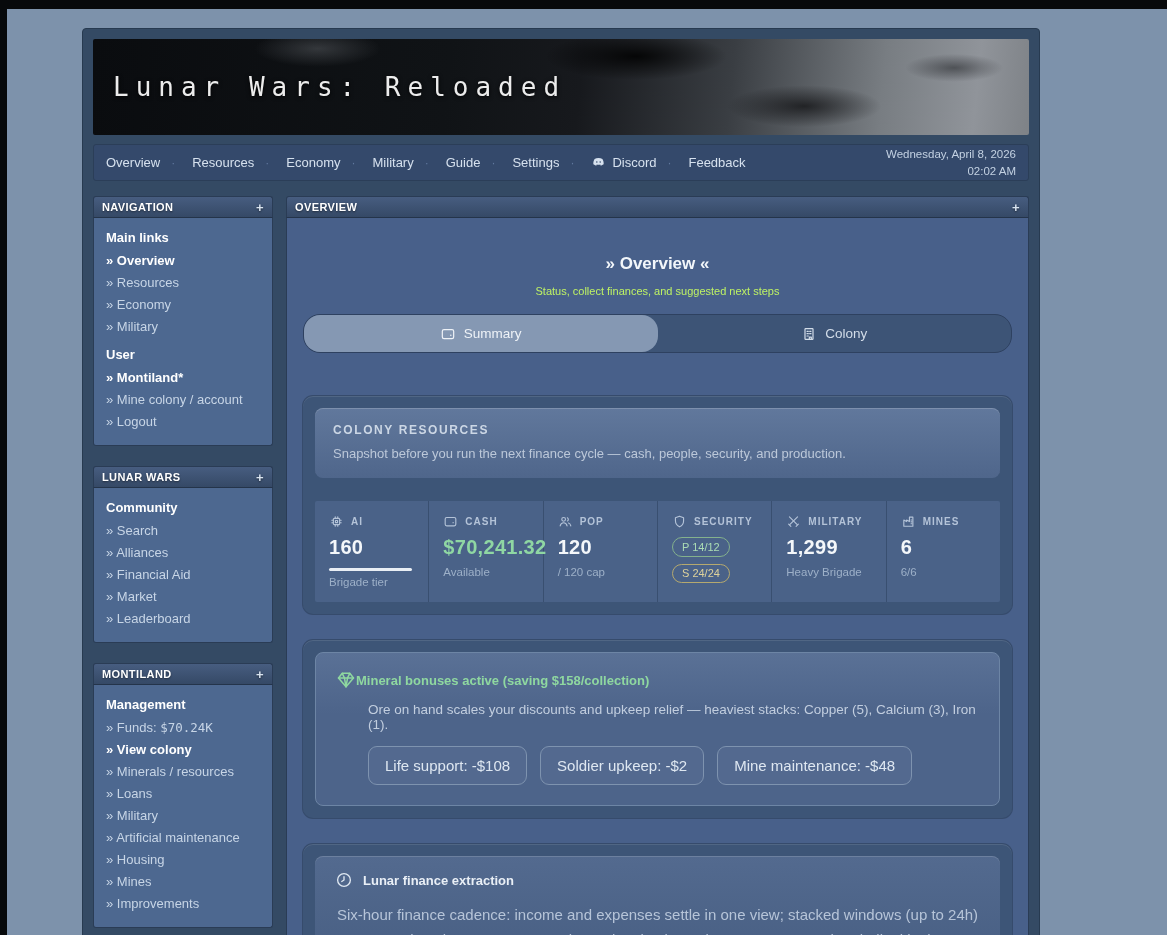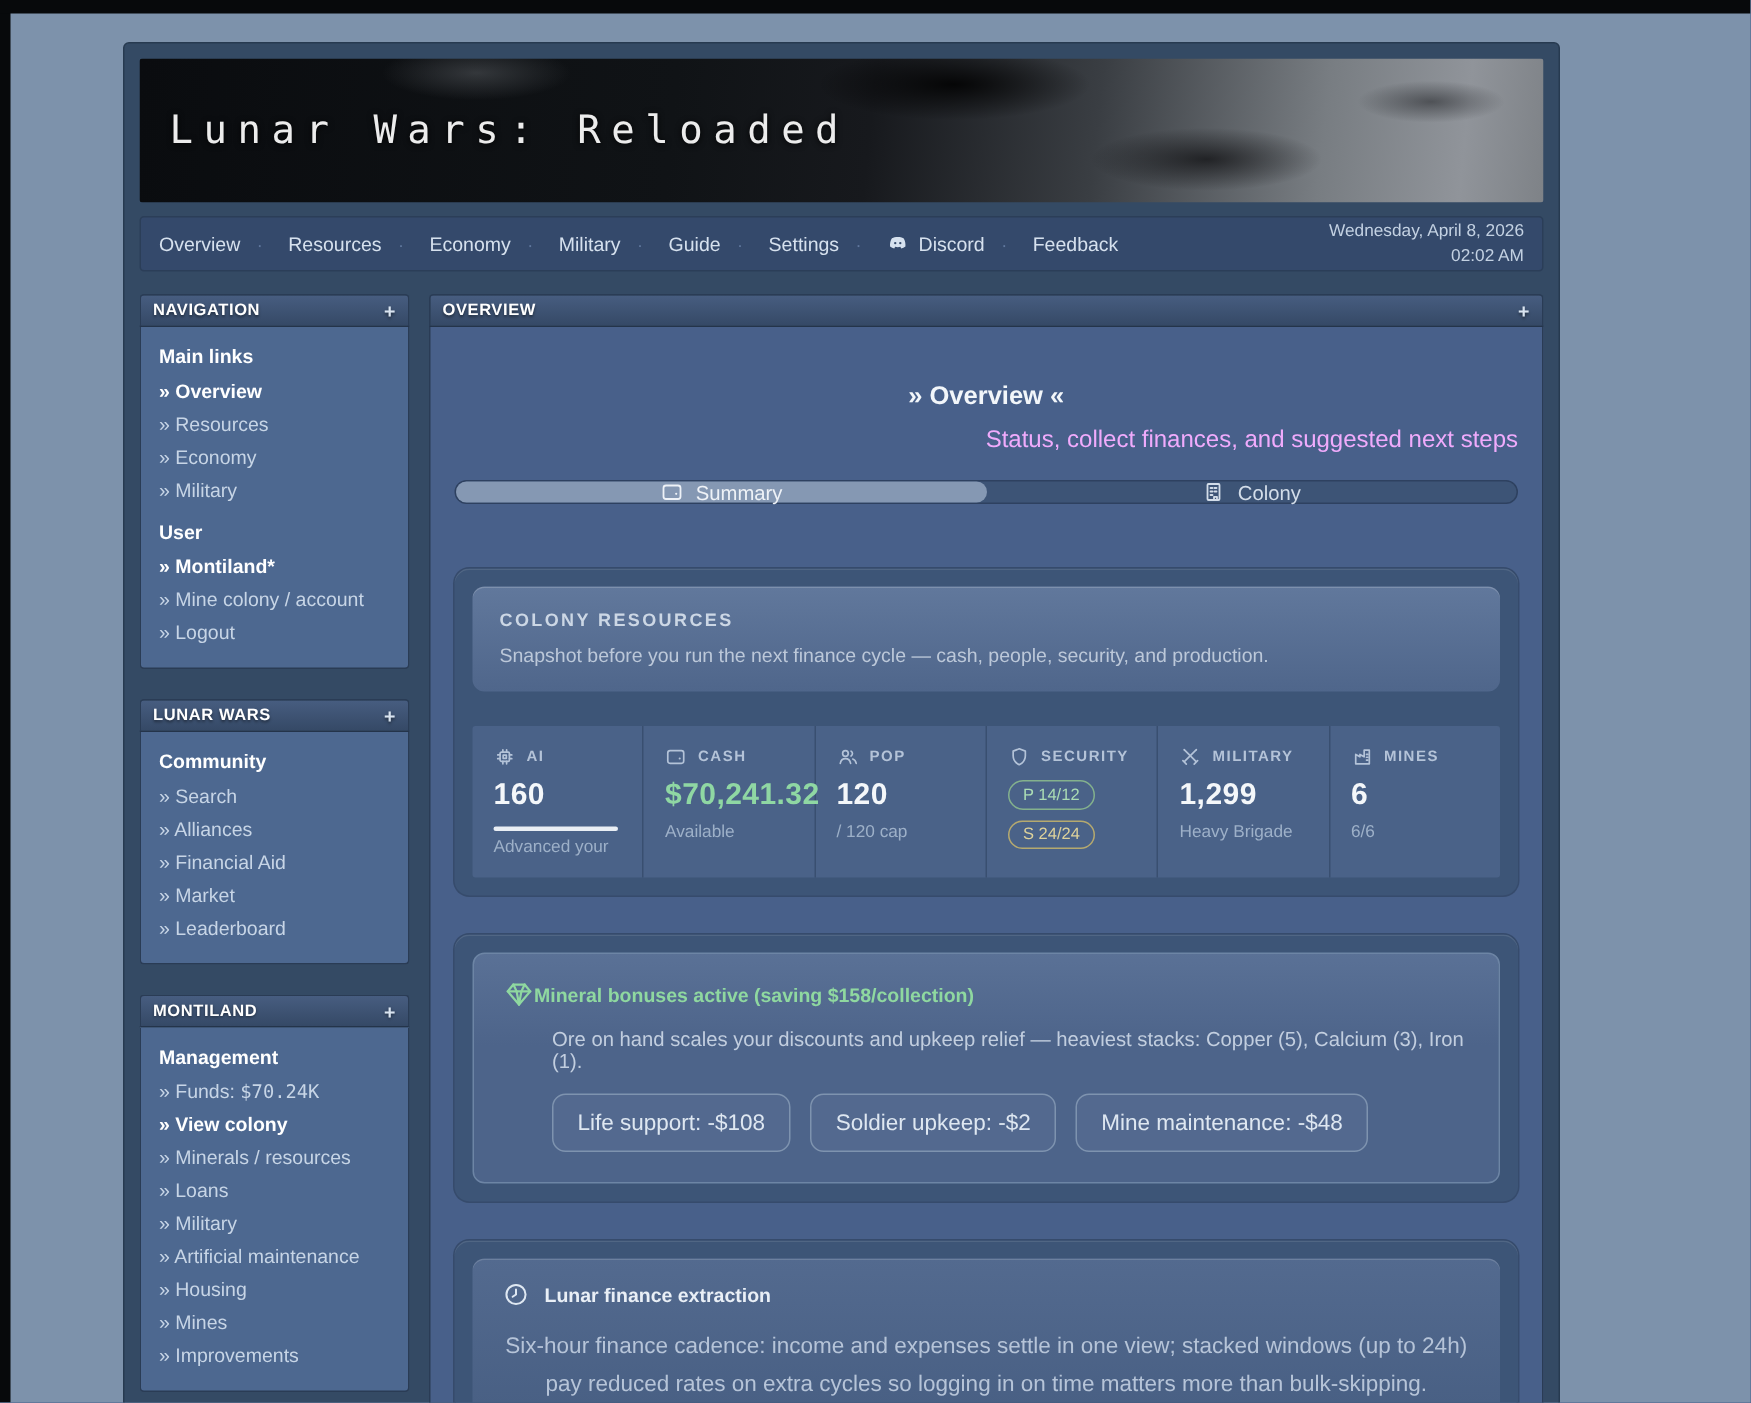--- a/index.html
+++ b/index.html
@@ -71,24 +71,24 @@
   .slink::before { content:"» "; }
   .slink.active { color:#ffffff; font-weight:bold; }
   .mono { font-family:"DejaVu Sans Mono","Liberation Mono",monospace; font-size:12.5px; }
 
   
   .main-body {
     background:#48608a; border:1px solid #2a3c55; border-top:none;
     padding:14px 16px 20px; height:1100px;
   }
   .ov-title { margin-top:22px; text-align:center; font-size:17px; font-weight:bold; color:#f2f6fa; }
-  .ov-sub { margin-top:11px; text-align:right; font-size:16px; color:#f0abfc; }
+  .ov-sub { margin-top:11px; text-align:center; font-size:11px; color:#bef264; }
 
   .tabbar {
-    margin-top:17px; height:16px; background:#3d5476; border:1px solid #2e4160; border-radius:17px;
+    margin-top:17px; height:39px; background:#3d5476; border:1px solid #2e4160; border-radius:17px;
     display:flex; align-items:stretch;
   }
   .tab {
     flex:1; display:flex; align-items:center; justify-content:center; gap:8px;
     font-size:13.5px; color:#d3dde9; border-radius:16px; cursor:pointer;
   }
   .tab svg { width:16px; height:16px; }
   .tab.active { background:#8598b3; color:#eef2f7; }
 
   .card {
@@ -288,21 +288,21 @@
               <div class="stat-label">
                 <svg viewBox="0 0 24 24">
                     <rect x="7" y="7" width="10" height="10" rx="1.5"></rect>
                     <rect x="10.3" y="10.3" width="3.4" height="3.4"></rect>
                     <path d="M10 7V4.5M14 7V4.5M10 19.5V17M14 19.5V17M7 10H4.5M7 14H4.5M19.5 10H17M19.5 14H17"></path>
                   </svg>
                 <span>AI</span>
               </div>
               <div class="stat-value">160</div>
               <div class="stat-bar"></div>
-              <div class="stat-sub tight">Advanced your</div>
+              <div class="stat-sub tight">Brigade tier</div>
             </div>
 
             <div class="cell">
               <div class="stat-label">
                 <svg viewBox="0 0 24 24">
                     <rect x="3.5" y="5.5" width="17" height="13.5" rx="2.5"></rect>
                     <circle cx="16.2" cy="13.8" r="1.1" class="fill"></circle>
                   </svg>
                 <span>CASH</span>
               </div>

